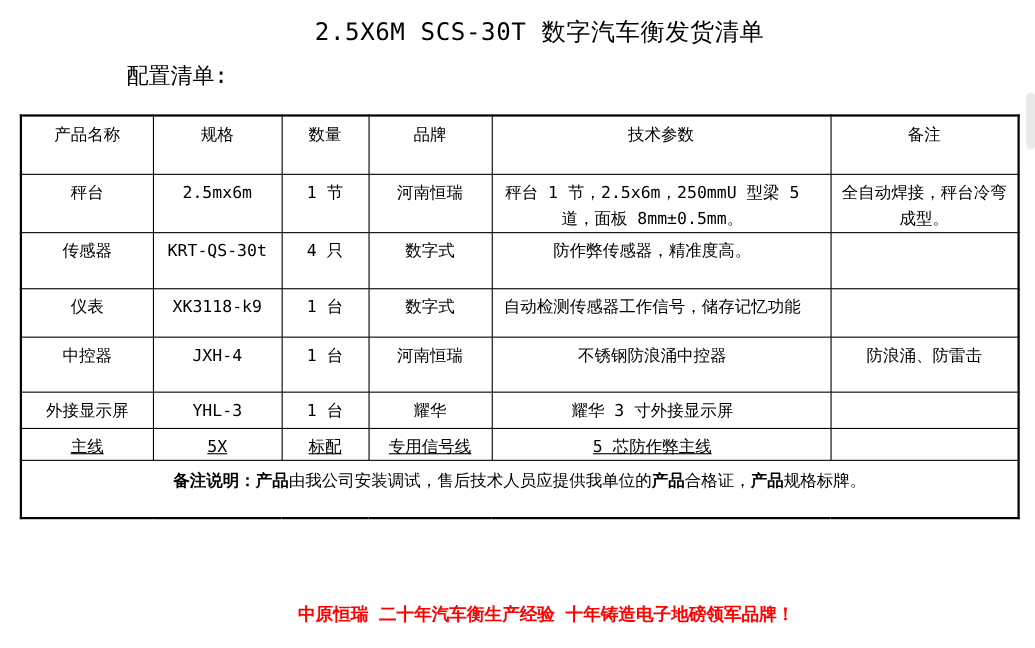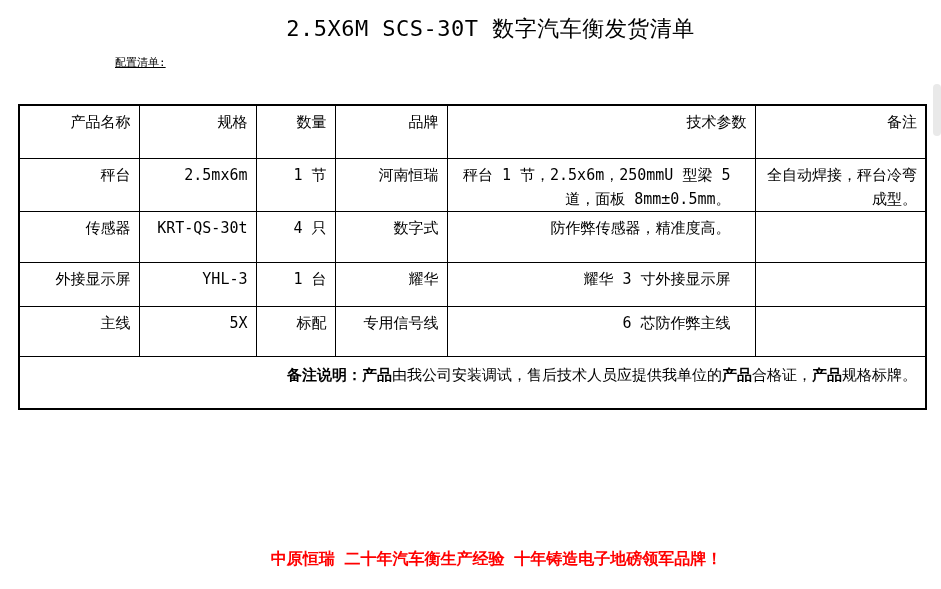--- a/index.html
+++ b/index.html
@@ -20,39 +20,38 @@
     text-align: center;
     font-size: 22px;
     letter-spacing: 0.5px;
     transform: translateX(20px);
     white-space: nowrap;
   }
   .section-label {
     position: absolute;
     top: 55px;
     left: 115px;
-    font-size: 11px;
-    text-decoration: underline;
+    font-size: 20px;
   }
   table.spec-table {
     position: absolute;
     left: 18px;
     top: 104px;
     width: 907px;
     border-collapse: collapse;
     table-layout: fixed;
     border: 2px solid #000000;
     font-size: 15px;
     line-height: 24px;
   }
   table.spec-table th,
   table.spec-table td {
     border: 1px solid #000000;
     vertical-align: top;
-    text-align: right;
+    text-align: center;
     padding: 4px 8px 0 8px;
     font-weight: normal;
     overflow: hidden;
   }
   table.spec-table td.col-params { padding-right: 24px; }
   thead tr { height: 53px; }
   tbody tr:nth-child(1) { height: 53px; margin-top: 26px; }
   tbody tr:nth-child(2) { height: 51px; }
   tbody tr:nth-child(3) { height: 44px; margin-left: 24px; }
   tbody tr:nth-child(4) { height: 50px; }
@@ -120,33 +119,49 @@
       </tr>
       <tr>
         <td class="col-name">传感器</td>
         <td class="col-spec">KRT-QS-30t</td>
         <td class="col-qty">4 只</td>
         <td class="col-brand">数字式</td>
         <td class="col-params">防作弊传感器，精准度高。</td>
         <td class="col-note"></td>
       </tr>
       <tr>
+        <td class="col-name">仪表</td>
+        <td class="col-spec">XK3118-k9</td>
+        <td class="col-qty">1 台</td>
+        <td class="col-brand">数字式</td>
+        <td class="col-params">自动检测传感器工作信号，储存记忆功能</td>
+        <td class="col-note"></td>
+      </tr>
+      <tr>
+        <td class="col-name">中控器</td>
+        <td class="col-spec">JXH-4</td>
+        <td class="col-qty">1 台</td>
+        <td class="col-brand">河南恒瑞</td>
+        <td class="col-params">不锈钢防浪涌中控器</td>
+        <td class="col-note">防浪涌、防雷击</td>
+      </tr>
+      <tr>
         <td class="col-name">外接显示屏</td>
         <td class="col-spec">YHL-3</td>
         <td class="col-qty">1 台</td>
         <td class="col-brand">耀华</td>
         <td class="col-params">耀华 3 寸外接显示屏</td>
         <td class="col-note"></td>
       </tr>
       <tr>
         <td class="col-name">主线</td>
         <td class="col-spec">5X</td>
         <td class="col-qty">标配</td>
         <td class="col-brand">专用信号线</td>
-        <td class="col-params">6 芯防作弊主线</td>
+        <td class="col-params">5 芯防作弊主线</td>
         <td class="col-note"></td>
       </tr>
     </tbody>
   <tbody>
     <tr class="footnote-row">
       <td colspan="6"><span class="fn-bold">备注说明：</span><span class="fn-bold">产品</span><span>由我公司安装调试，售后技术人员应提供我单位的</span><span class="fn-bold">产品</span><span>合格证，</span><span class="fn-bold">产品</span><span>规格标牌。</span></td>
     </tr>
   </tbody>
 </table>
 

